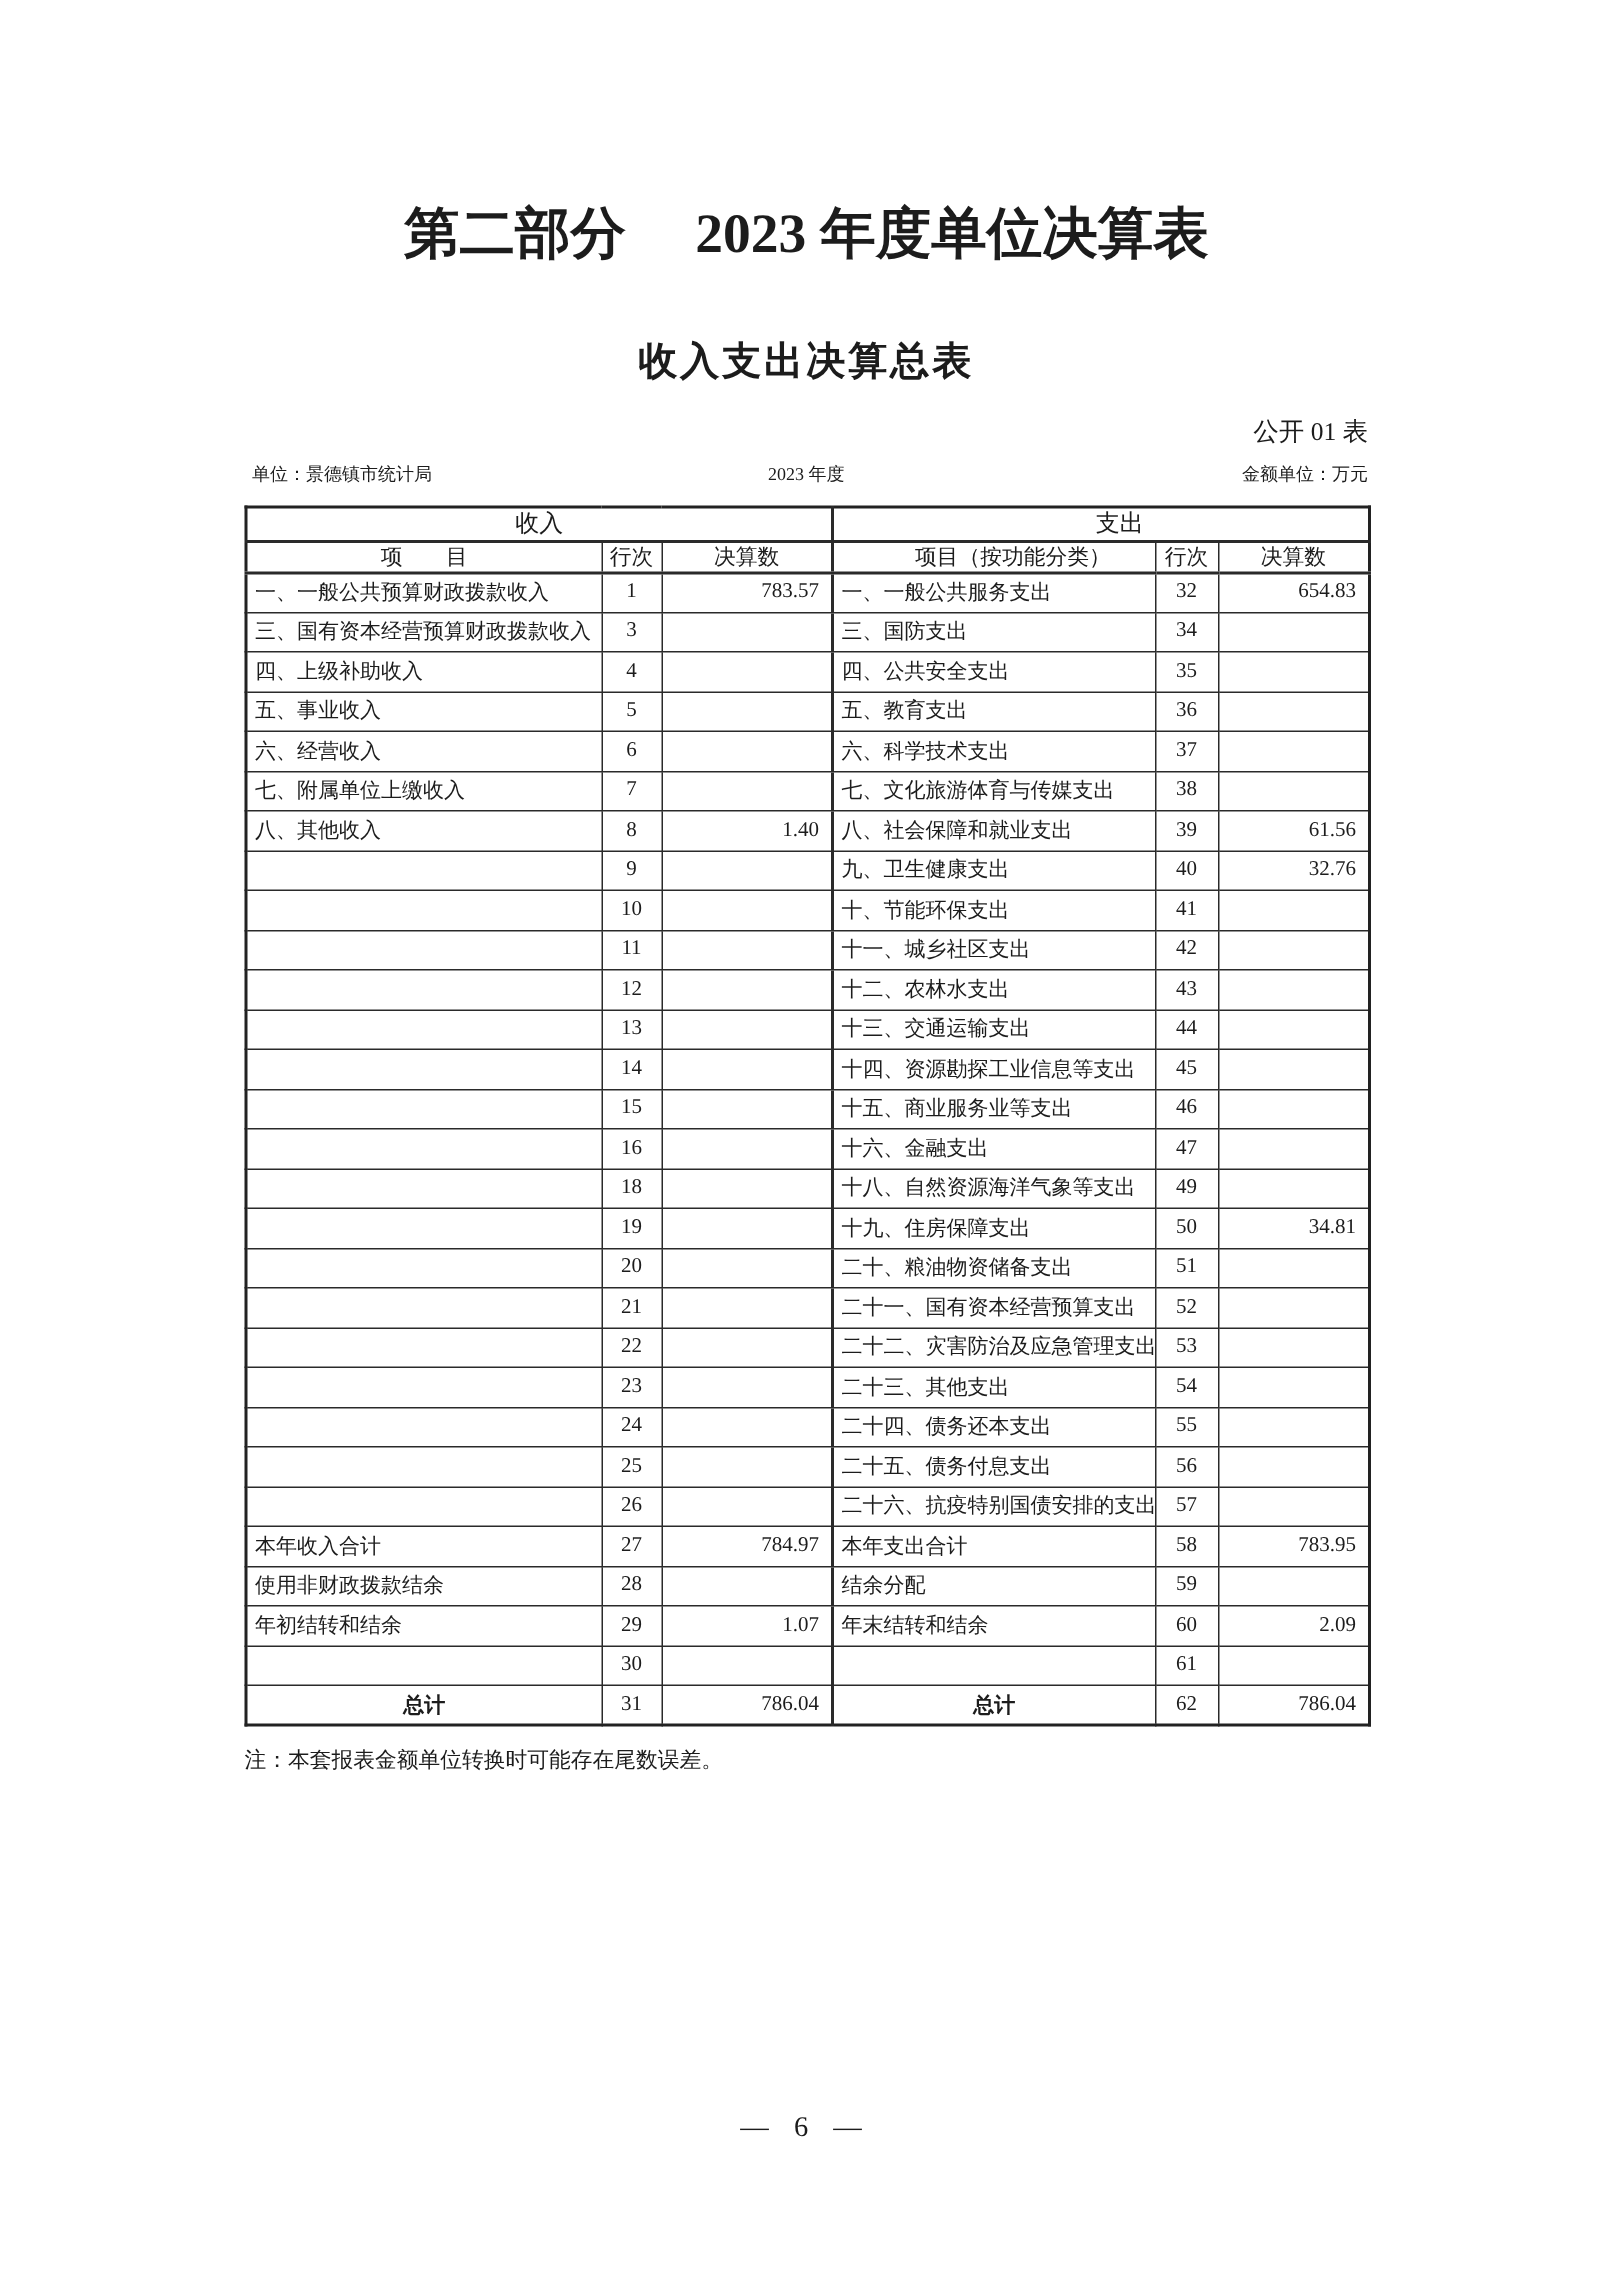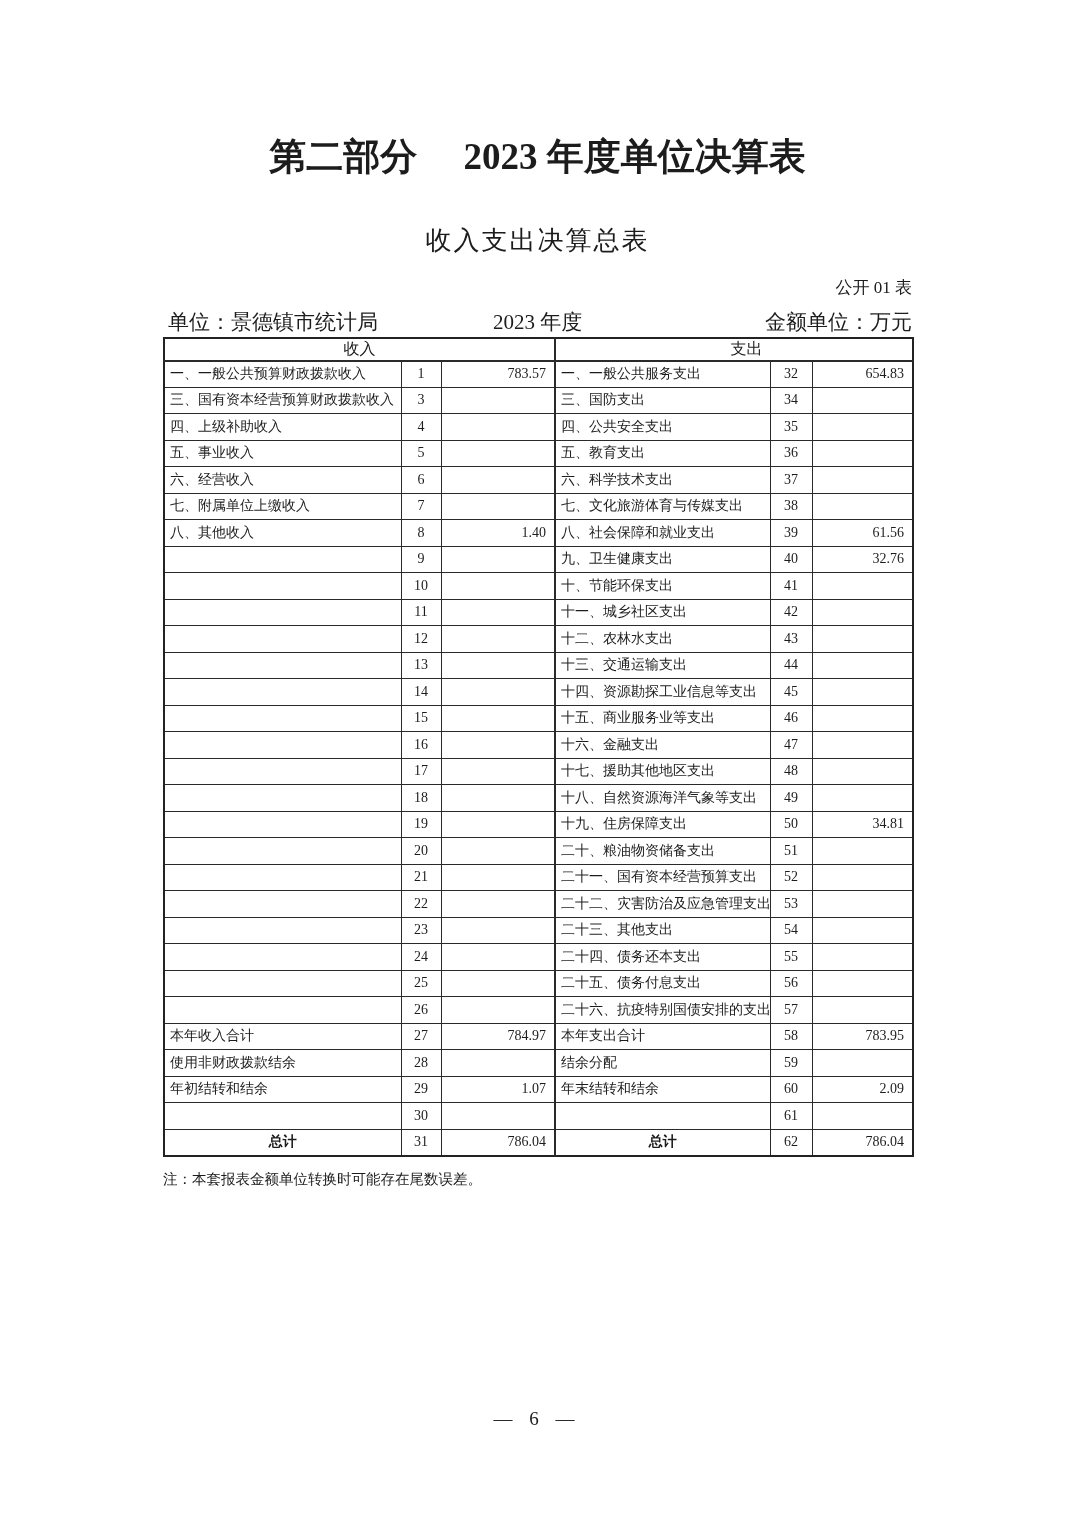--- a/index.html
+++ b/index.html
@@ -4,23 +4,23 @@
 <style>
   * { margin:0; padding:0; box-sizing:border-box; }
   html, body { background:#ffffff; }
   body {
     width:1074px; height:1520px; position:relative;
     font-family:"Liberation Serif","DejaVu Serif",serif;
     color:#1c1c1c;
   }
   .content { position:absolute; left:163px; top:0; width:749px; padding-top:136px; }
   .doc-title { text-align:center; font-size:37px; font-weight:bold; line-height:1.15; }
-  .doc-subtitle { margin-top:44px; text-align:center; font-size:26px; font-weight:normal; letter-spacing:2px; }
+  .doc-subtitle { margin-top:44px; text-align:center; font-size:26px; font-weight:bold; letter-spacing:2px; }
   .table-code { margin-top:18px; text-align:right; font-size:17px; }
-  .meta-row { position:relative; margin-top:9px; height:24px; font-size:21px; }
+  .meta-row { position:relative; margin-top:9px; height:24px; font-size:12px; }
   .meta-unit { position:absolute; left:5px; top:0; }
   .meta-year { position:absolute; left:0; right:0; top:0; text-align:center; }
   .meta-currency { position:absolute; right:0; top:0; }
 
   table.acct {
     width:749px; table-layout:fixed; border-collapse:collapse; margin-top:5px;
     border:2px solid #222;
   }
   .acct th, .acct td {
     border:1px solid #2a2a2a;
@@ -66,20 +66,28 @@
         <col style="width:114px">
       <col style="width:215px">
         <col style="width:42px">
         <col style="width:101px">
     </colgroup>
     <thead>
       <tr class="sec-row">
         <th colspan="3">收入</th>
         <th colspan="3" class="mid">支出</th>
       </tr>
+      <tr>
+        <th>项　　目</th>
+        <th>行次</th>
+        <th>决算数</th>
+        <th class="mid">项目（按功能分类）</th>
+        <th>行次</th>
+        <th>决算数</th>
+      </tr>
     </thead>
     <tbody id="table-body">
         <tr>
           <td class="c-item">一、一般公共预算财政拨款收入</td>
           <td class="c-line">1</td>
           <td class="c-val">783.57</td>
           <td class="c-item mid">一、一般公共服务支出</td>
           <td class="c-line">32</td>
           <td class="c-val">654.83</td>
         </tr>
@@ -190,28 +198,20 @@
         <tr>
           <td class="c-item"></td>
           <td class="c-line">16</td>
           <td class="c-val"></td>
           <td class="c-item mid">十六、金融支出</td>
           <td class="c-line">47</td>
           <td class="c-val"></td>
         </tr>
         <tr>
           <td class="c-item"></td>
-          <td class="c-line">17</td>
-          <td class="c-val"></td>
-          <td class="c-item mid">十七、援助其他地区支出</td>
-          <td class="c-line">48</td>
-          <td class="c-val"></td>
-        </tr>
-        <tr>
-          <td class="c-item"></td>
           <td class="c-line">18</td>
           <td class="c-val"></td>
           <td class="c-item mid">十八、自然资源海洋气象等支出</td>
           <td class="c-line">49</td>
           <td class="c-val"></td>
         </tr>
         <tr>
           <td class="c-item"></td>
           <td class="c-line">19</td>
           <td class="c-val"></td>

